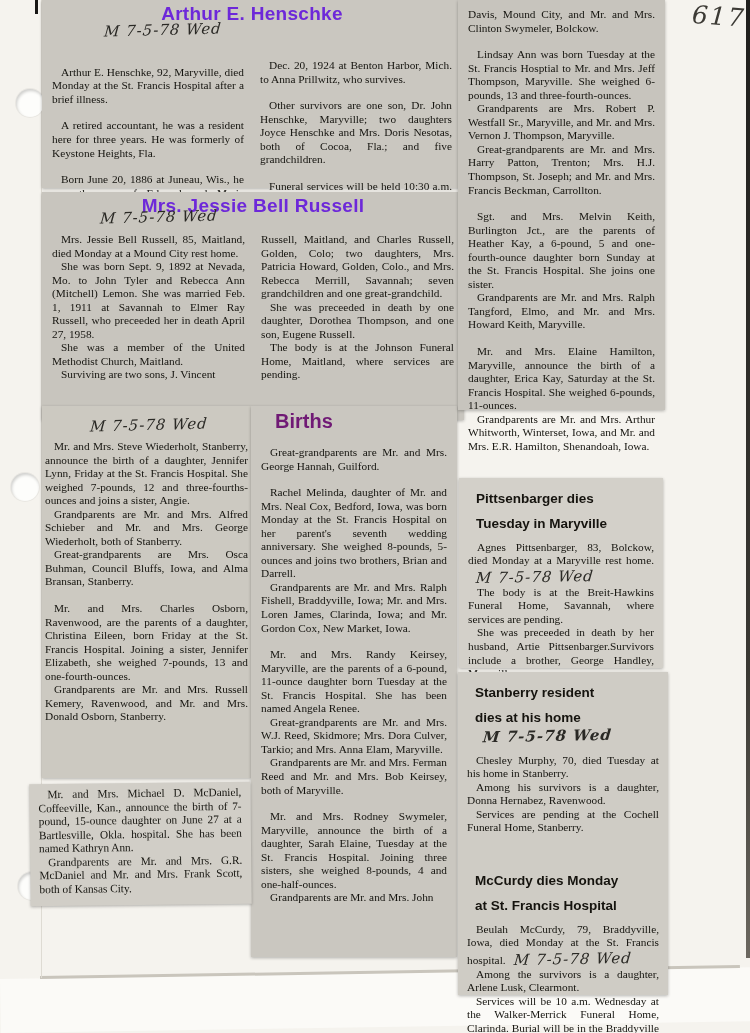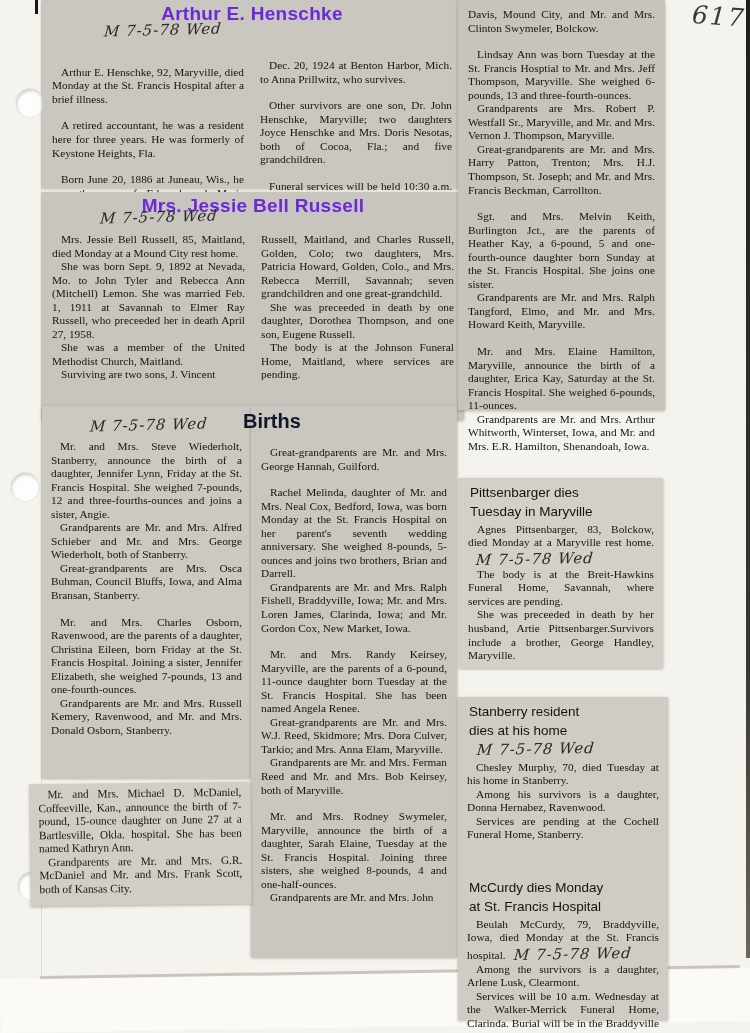--- a/index.html
+++ b/index.html
@@ -15,23 +15,23 @@
   .ink-mark{position:absolute;background:#181715;}
   .punch-hole{position:absolute;width:28px;height:28px;border-radius:50%;
        background:#fdfdfb;box-shadow:inset 1px 2px 3px rgba(0,0,0,.18),0 0 0 1px rgba(0,0,0,.05);}
   .clip{position:absolute;box-shadow:0 1px 3px rgba(0,0,0,.28);}
   .news{font-size:11.3px;line-height:1.2;color:#15140f;text-align:justify;}
   .news p{margin:0;text-indent:9px;}
   .news p.gap{margin-top:13px;}
   .clip-title{font-family:"Liberation Sans",sans-serif;font-weight:700;
        font-size:19px;letter-spacing:.3px;text-align:center;color:#6d28d9;margin:3px 0 0;}
   .section-title{position:absolute;font-family:"Liberation Sans",sans-serif;font-weight:700;
-       font-size:20px;color:#0f172a;}
-  .sub-head{font-family:"Liberation Sans",sans-serif;font-weight:400;
-       font-size:13.5px;line-height:1.25;color:#15130e;margin:2px;}
+       font-size:20px;color:#701a75;margin-left:32px;}
+  .sub-head{font-family:"Liberation Sans",sans-serif;font-weight:700;
+       font-size:13.5px;line-height:1.25;color:#15130e;margin:8px;}
   .cols{display:flex;gap:16px;padding:0 10px;}
   .col{flex:1;}
   .hw{font-family:"DejaVu Serif",serif;font-style:italic;font-size:15px;color:#2a2925;
        letter-spacing:1px;white-space:nowrap;}
   .hw.abs{position:absolute;transform:rotate(-1.5deg) skewX(-6deg);}
   .hw.inline{display:inline-block;transform:rotate(-1deg) skewX(-6deg);margin-left:8px;text-indent:0;}
   .page-number{position:absolute;left:692px;top:2px;font-family:"DejaVu Serif",serif;
        font-style:italic;font-size:25px;color:#3c3a35;transform:rotate(4deg);letter-spacing:2px;}
 </style>
 </head>
@@ -78,21 +78,21 @@
     <div class="col">
       <p style="text-indent:0;margin-top:2px;">Russell, Maitland, and Charles Russell, Golden, Colo; two daughters, Mrs. Patricia Howard, Golden, Colo., and Mrs. Rebecca Merrill, Savannah; seven grandchildren and one great-grandchild.</p>
       <p>She was preceeded in death by one daughter, Dorothea Thompson, and one son, Eugene Russell.</p>
       <p>The body is at the Johnson Funeral Home, Maitland, where services are pending.</p>
     </div>
   </div>
 </div>
 
 <div class="clip" style="left:42px;top:406px;width:209px;height:372px;background:#ccc9c1;">
   <span class="hw abs" style="left:48px;top:10px;">M 7-5-78 Wed</span>
-  <div class="news" style="padding:34px 9px 0;">
+  <div class="news" style="padding:34px 3px 0;">
     <p>Mr. and Mrs. Steve Wiederholt, Stanberry, announce the birth of a daughter, Jennifer Lynn, Friday at the St. Francis Hospital. She weighed 7-pounds, 12 and three-fourths-ounces and joins a sister, Angie.</p>
     <p>Grandparents are Mr. and Mrs. Alfred Schieber and Mr. and Mrs. George Wiederholt, both of Stanberry.</p>
     <p>Great-grandparents are Mrs. Osca Buhman, Council Bluffs, Iowa, and Alma Bransan, Stanberry.</p>
     <p class="gap">Mr. and Mrs. Charles Osborn, Ravenwood, are the parents of a daughter, Christina Eileen, born Friday at the St. Francis Hospital. Joining a sister, Jennifer Elizabeth, she weighed 7-pounds, 13 and one-fourth-ounces.</p>
     <p>Grandparents are Mr. and Mrs. Russell Kemery, Ravenwood, and Mr. and Mrs. Donald Osborn, Stanberry.</p>
   </div>
 </div>
 
 <div class="clip" style="left:251px;top:406px;width:206px;height:551px;background:#cac7c0;">
   <div class="news" style="padding:40px 10px 0;">
@@ -134,21 +134,21 @@
     <h2 class="sub-head">Pittsenbarger dies</h2>
     <h2 class="sub-head">Tuesday in Maryville</h2>
     <div class="news" style="margin-top:2px;">
       <p><span>Agnes Pittsenbarger, 83, Bolckow, died Monday at a Maryville rest home.</span><span class="hw inline">M 7-5-78 Wed</span></p>
       <p>The body is at the Breit-Hawkins Funeral Home, Savannah, where services are pending.</p>
       <p>She was preceeded in death by her husband, Artie Pittsenbarger.Survivors include a brother, George Handley, Maryville.</p>
     </div>
   </div>
 </div>
 
-<div class="clip" style="left:458px;top:697px;width:210px;height:323px;background:#cfccc5;">
+<div class="clip" style="left:458px;top:672px;width:210px;height:323px;background:#cfccc5;">
   <div style="padding:5px 9px 0;">
     <h2 class="sub-head">Stanberry resident</h2>
     <h2 class="sub-head"><span>dies at his home</span><span class="hw inline">M 7-5-78 Wed</span></h2>
     <div class="news" style="margin-top:2px;">
       <p>Chesley Murphy, 70, died Tuesday at his home in Stanberry.</p>
       <p>Among his survivors is a daughter, Donna Hernabez, Ravenwood.</p>
       <p>Services are pending at the Cochell Funeral Home, Stanberry.</p>
     </div>
     <h2 class="sub-head" style="margin-top:38px;">McCurdy dies Monday</h2>
     <h2 class="sub-head">at St. Francis Hospital</h2>

